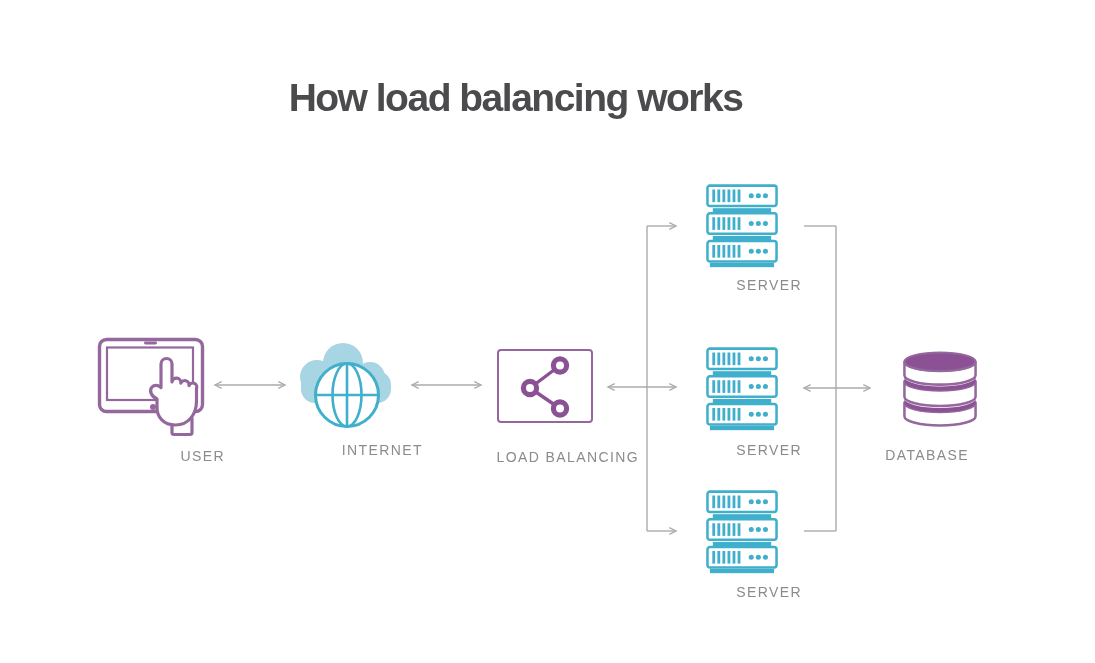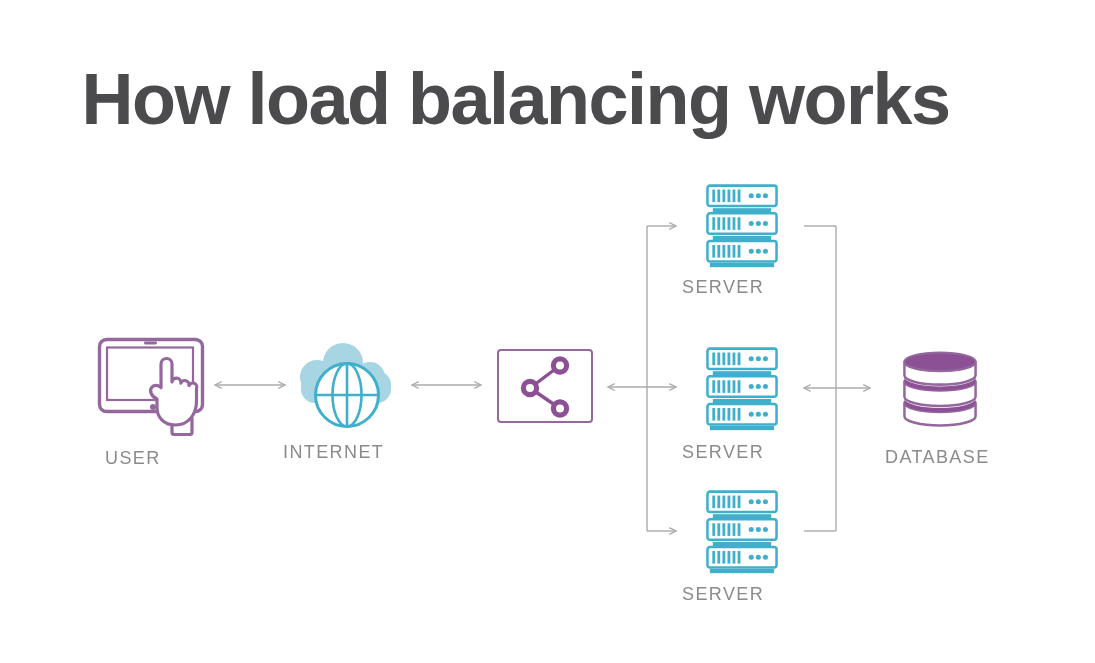--- a/index.html
+++ b/index.html
@@ -3,27 +3,27 @@
 <meta charset="utf-8">
 <style>
   :root{
     --teal:#3FAFCC; --cloud:#A8D5E3; --purple:#95689D; --purple_deep:#8B5194;
     --lavender:#DCCFE0; --line_gray:#ABABAD; --label_gray:#8B8B8D; --title_color:#4B4B4D;
   }
   *{margin:0;padding:0;box-sizing:border-box;}
   html,body{background:#fff;}
   .canvas{position:relative;width:1095px;height:663px;background:#fff;overflow:hidden;
           font-family:"Liberation Sans",sans-serif;}
-  .title{position:absolute;left:0;top:58px;width:1031px;text-align:center;
-         font-size:72px;font-weight:bold;letter-spacing:-1.5px;color:var(--title_color);}
+  .title{position:absolute;left:0;top:76px;width:1031px;text-align:center;
+         font-size:39px;font-weight:bold;letter-spacing:-1.5px;color:var(--title_color);}
   .connectors{position:absolute;left:0;top:0;}
   .connectors line{stroke:var(--line_gray);stroke-width:1.4;}
   .node{position:absolute;}
-  .lbl{position:absolute;font-size:18px;letter-spacing:1.4px;color:var(--label_gray);
-       text-align:left;white-space:nowrap;}
+  .lbl{position:absolute;font-size:14px;letter-spacing:1.4px;color:var(--label_gray);
+       text-align:right;white-space:nowrap;}
   
   .sp{stroke:var(--purple);fill:none;}
   .fp{fill:var(--purple);}
   .fpd{fill:var(--purple_deep);}
   .spd{stroke:var(--purple_deep);}
   .st{stroke:var(--teal);fill:none;}
   .ft{fill:var(--teal);}
   .fc{fill:var(--cloud);}
   .wf{fill:#fff;}
   .ag{stroke:var(--line_gray);fill:none;}
@@ -120,20 +120,21 @@
       <rect x="1" y="1" width="94" height="72" rx="3" class="sp" fill="var(--lavender)" stroke-width="2"></rect>
       <g>
         <line x1="33" y1="39" x2="63" y2="16.5" class="spd" stroke-width="3.4"></line>
         <line x1="33" y1="39" x2="63" y2="59.5" class="spd" stroke-width="3.4"></line>
         <circle cx="33" cy="39" r="6.6" class="spd wf" stroke-width="5.2"></circle>
         <circle cx="63" cy="16.5" r="6.6" class="spd wf" stroke-width="5.2"></circle>
         <circle cx="63" cy="59.5" r="6.6" class="spd wf" stroke-width="5.2"></circle>
       </g>
     </svg>
   </div>
+  <div class="lbl" style="left:459px;top:449px;width:180px">LOAD BALANCING</div>
 
   <div class="node" style="left:706px;top:184px">
     <svg width="72" height="84" viewBox="0 0 74 86">
       <use href="#server-glyph"></use>
     </svg>
   </div>
   <div class="lbl" style="left:682px;top:277px;width:120px">SERVER</div>
 
   <div class="node" style="left:706px;top:347px">
     <svg width="72" height="84" viewBox="0 0 74 86">
@@ -152,15 +153,15 @@
   <div class="node" style="left:902px;top:349px">
     <svg width="76" height="80" viewBox="0 0 78 80">
       <path class="sp wf" stroke-width="2.6" stroke-linejoin="round" d="M2.5 12 L2.5 26 A36.5 9.5 0 0 0 75.5 26 L75.5 12 A36.5 9.5 0 0 1 2.5 12 Z"></path>
       <path class="sp wf" stroke-width="2.6" stroke-linejoin="round" d="M2.5 32 L2.5 48 A36.5 9.5 0 0 0 75.5 48 L75.5 32 A36.5 9.5 0 0 1 2.5 32 Z"></path>
       <path class="sp wf" stroke-width="2.6" stroke-linejoin="round" d="M2.5 54 L2.5 68 A36.5 9.5 0 0 0 75.5 68 L75.5 54 A36.5 9.5 0 0 1 2.5 54 Z"></path>
       <path class="fpd" d="M2.5 28 A36.5 9.5 0 0 0 75.5 28 L75.5 32 A36.5 9.5 0 0 1 2.5 32 Z"></path>
       <path class="fpd" d="M2.5 50 A36.5 9.5 0 0 0 75.5 50 L75.5 54 A36.5 9.5 0 0 1 2.5 54 Z"></path>
       <ellipse cx="39" cy="12" rx="36.5" ry="9.5" class="fpd sp" stroke-width="2"></ellipse>
     </svg>
   </div>
-  <div class="lbl" style="left:885px;top:447px;width:140px">DATABASE</div>
+  <div class="lbl" style="left:829px;top:447px;width:140px">DATABASE</div>
 
 </div>
 
 </body></html>

